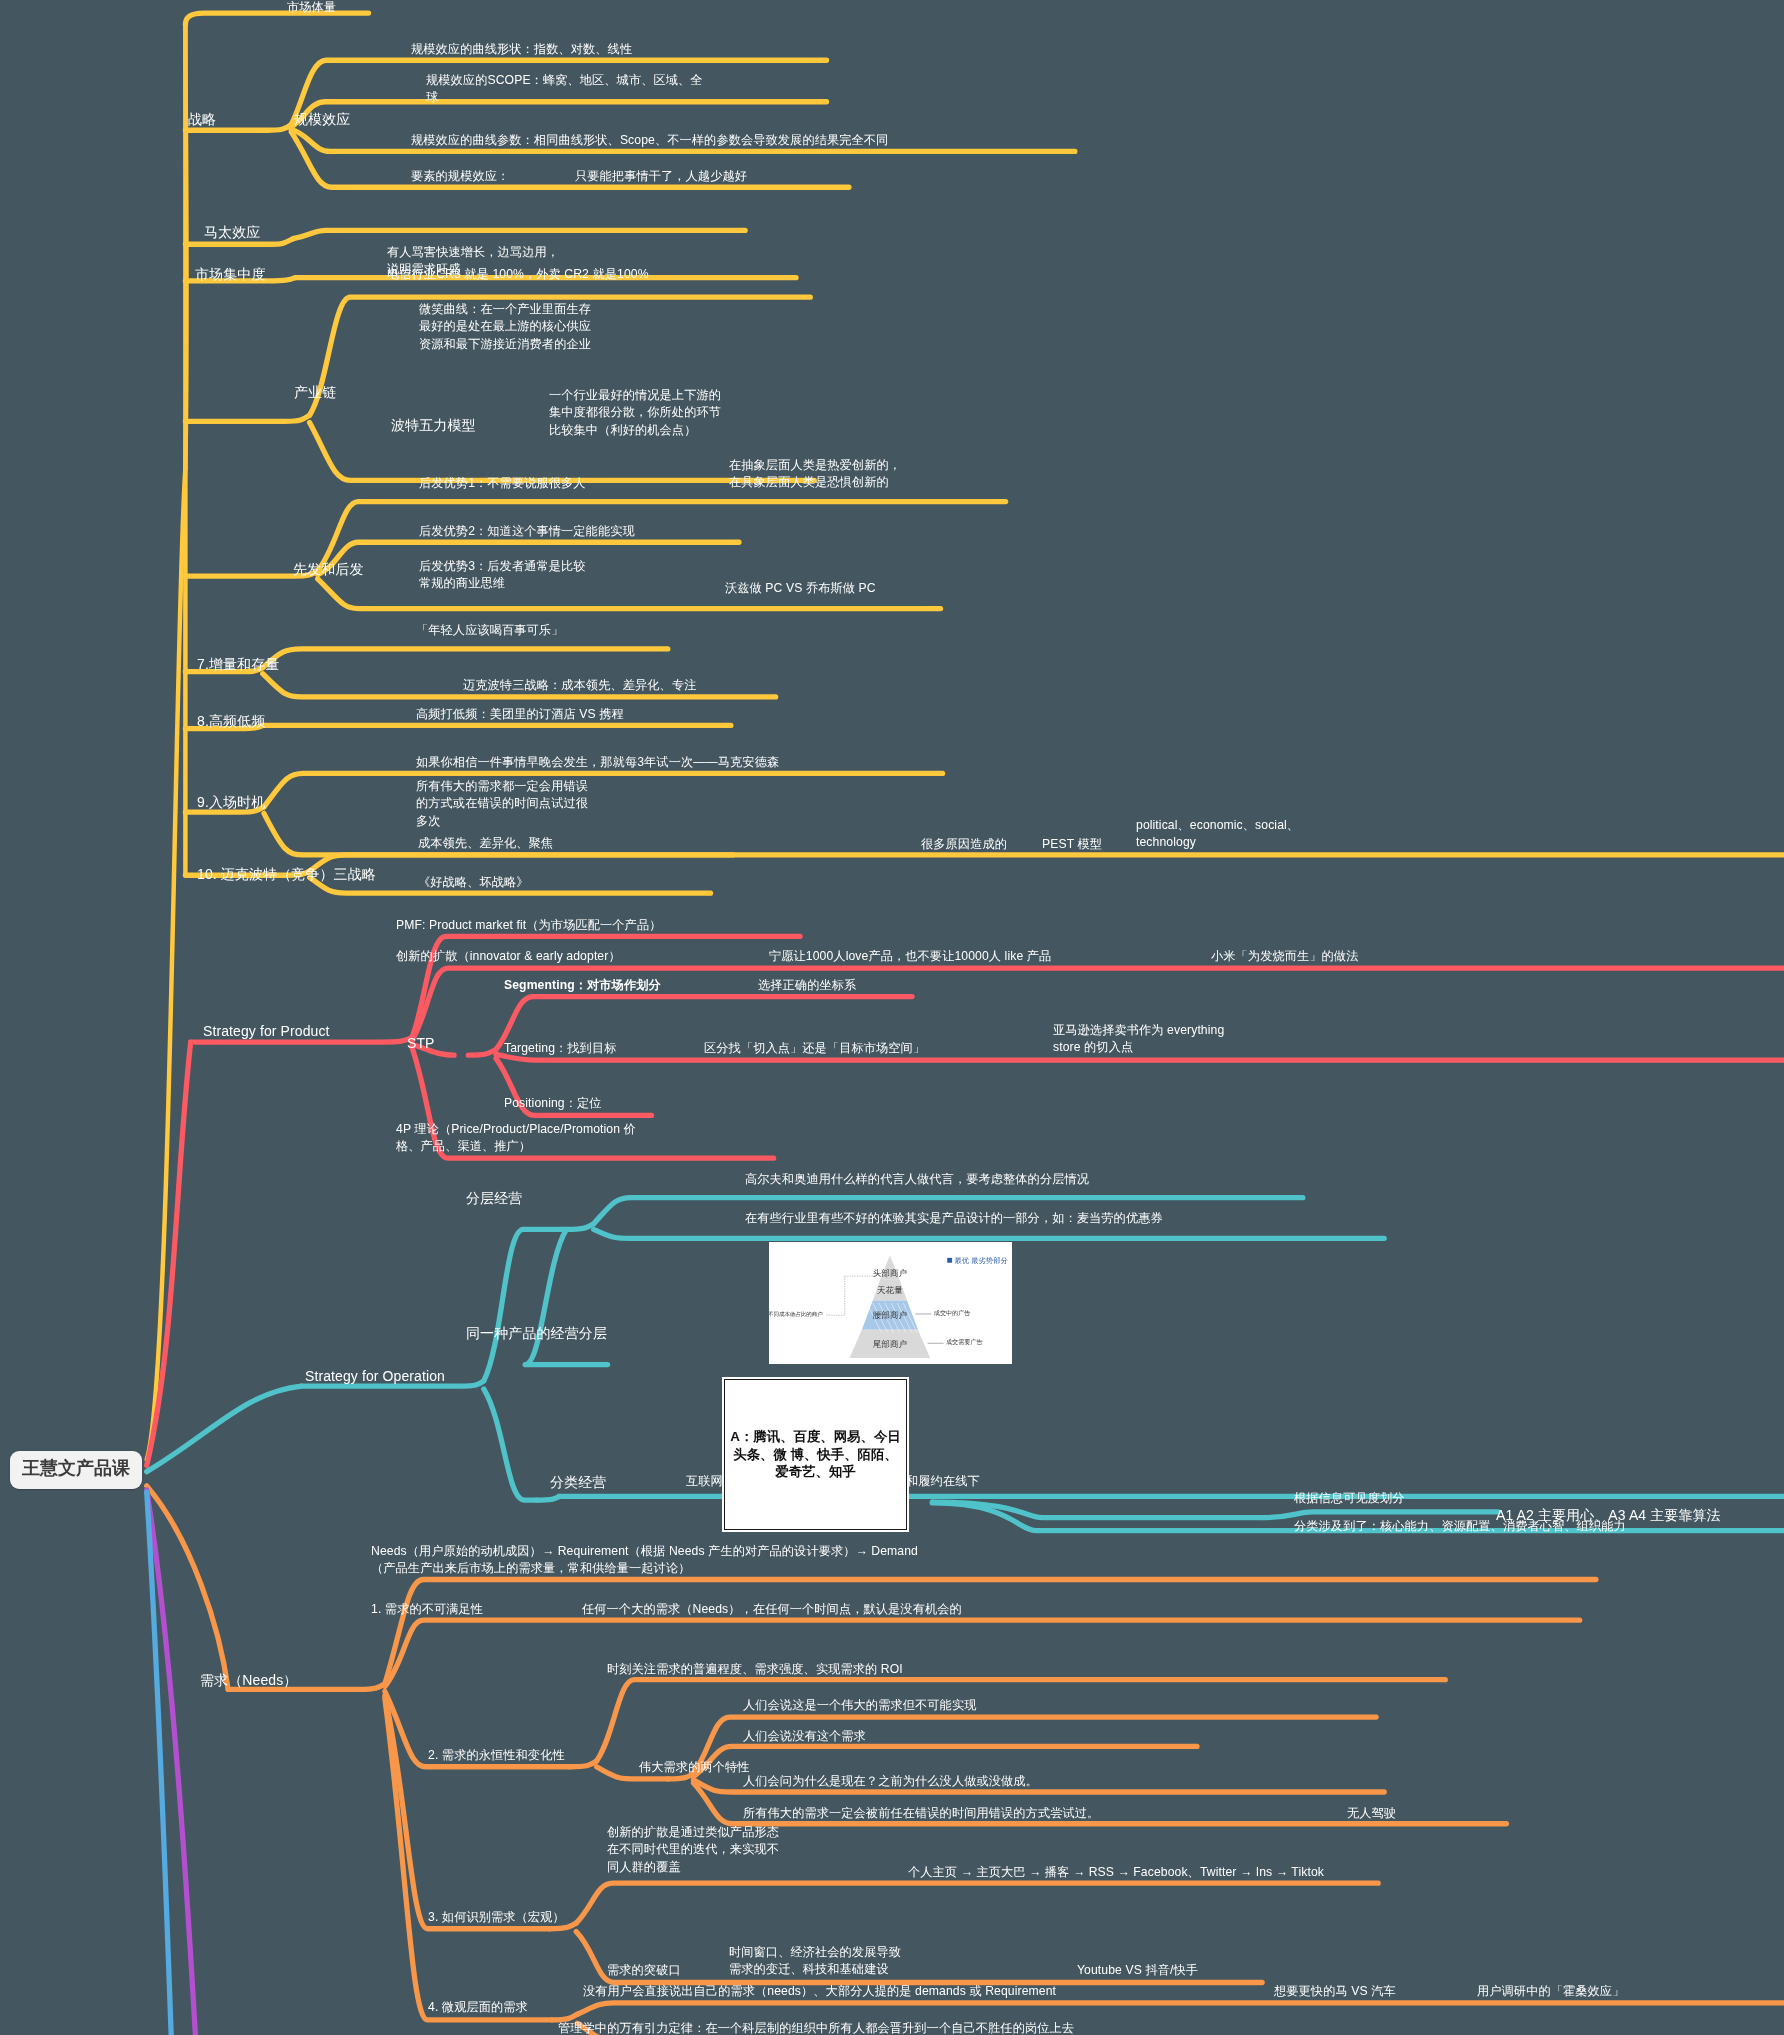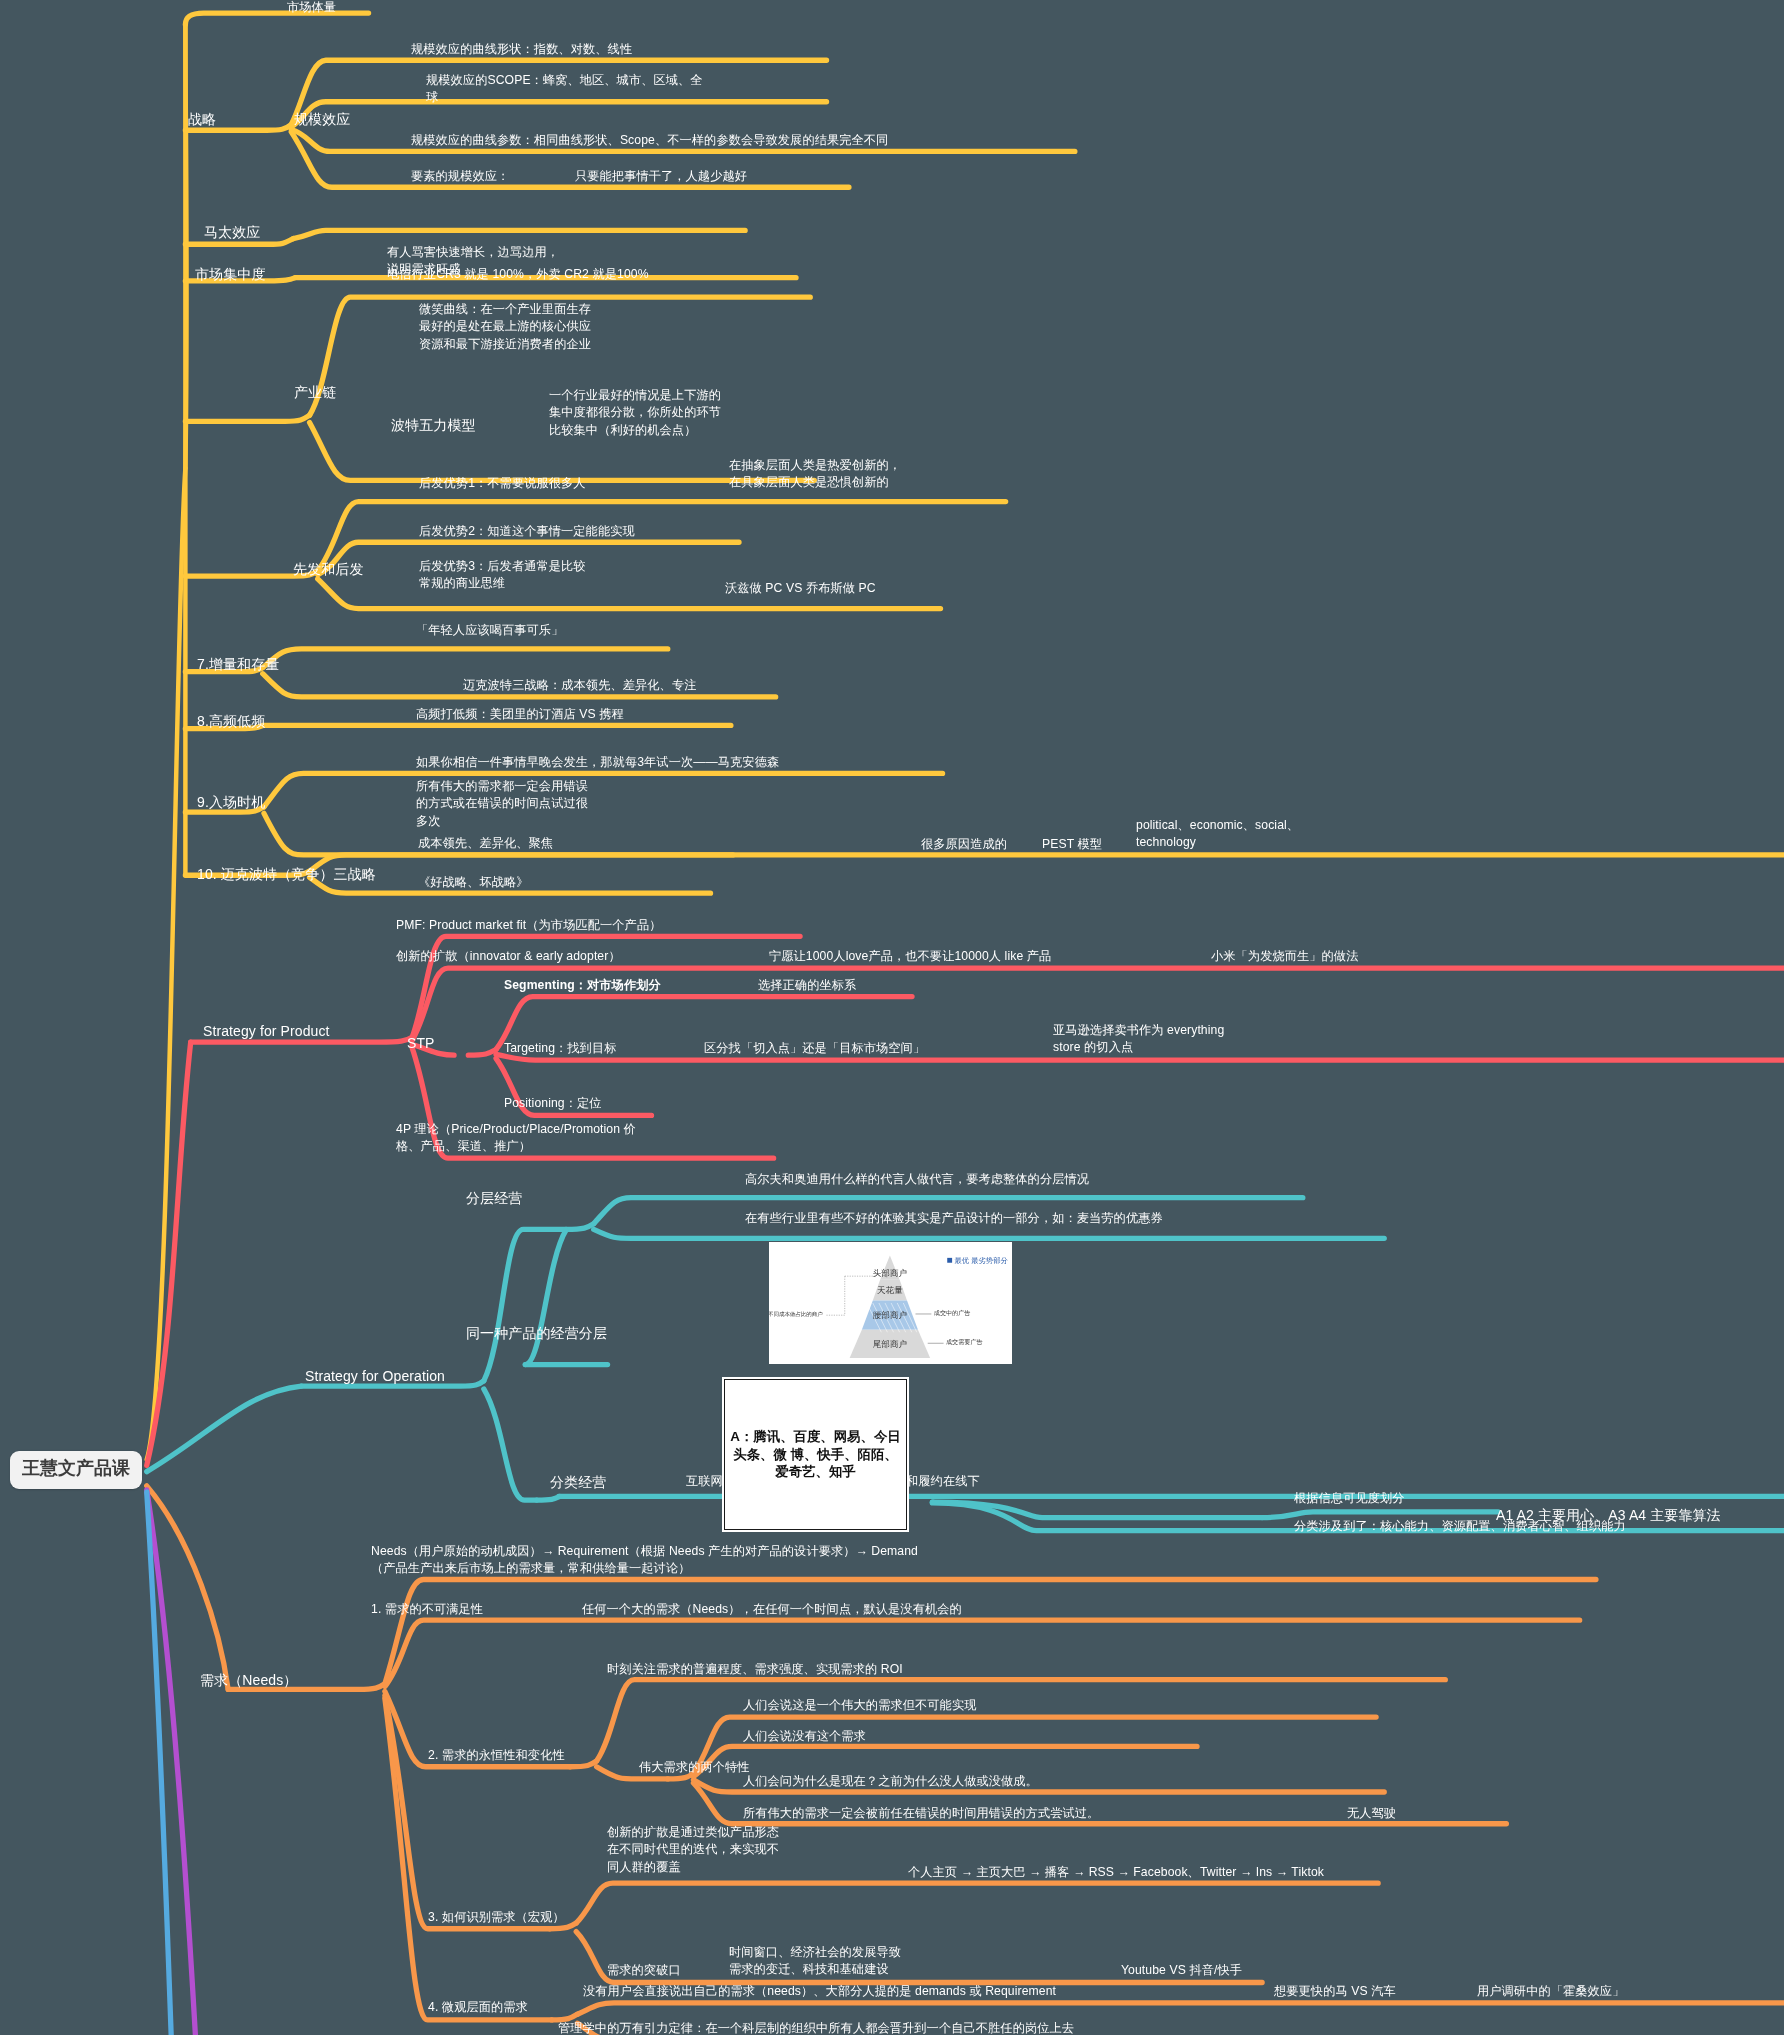--- a/index.html
+++ b/index.html
@@ -393,21 +393,21 @@
   <div class="node" style="left:1347px;top:1805px;">无人驾驶</div>
 
   <div class="node" style="left:428px;top:1909px;">3. 如何识别需求（宏观）</div>
   <div class="node" style="left:607px;top:1824px;">创新的扩散是通过类似产品形态
 在不同时代里的迭代，来实现不
 同人群的覆盖</div>
   <div class="node" style="left:908px;top:1864px;">个人主页 → 主页大巴 → 播客 → RSS → Facebook、Twitter → Ins → Tiktok</div>
   <div class="node" style="left:607px;top:1962px;">需求的突破口</div>
   <div class="node" style="left:729px;top:1944px;">时间窗口、经济社会的发展导致
 需求的变迁、科技和基础建设</div>
-  <div class="node" style="left:1121px;top:1962px;text-align:center;">Youtube VS 抖音/快手</div>
+  <div class="node" style="left:1077px;top:1962px;text-align:center;">Youtube VS 抖音/快手</div>
 
   <div class="node" style="left:428px;top:1999px;">4. 微观层面的需求</div>
   <div class="node" style="left:583px;top:1983px;">没有用户会直接说出自己的需求（needs）、大部分人提的是 demands 或 Requirement</div>
   <div class="node" style="left:1274px;top:1983px;">想要更快的马 VS 汽车</div>
   <div class="node" style="left:1477px;top:1983px;">用户调研中的「霍桑效应」</div>
   <div class="node" style="left:558px;top:2020px;">管理学中的万有引力定律：在一个科层制的组织中所有人都会晋升到一个自己不胜任的岗位上去</div>
 
 </div>
 
 

